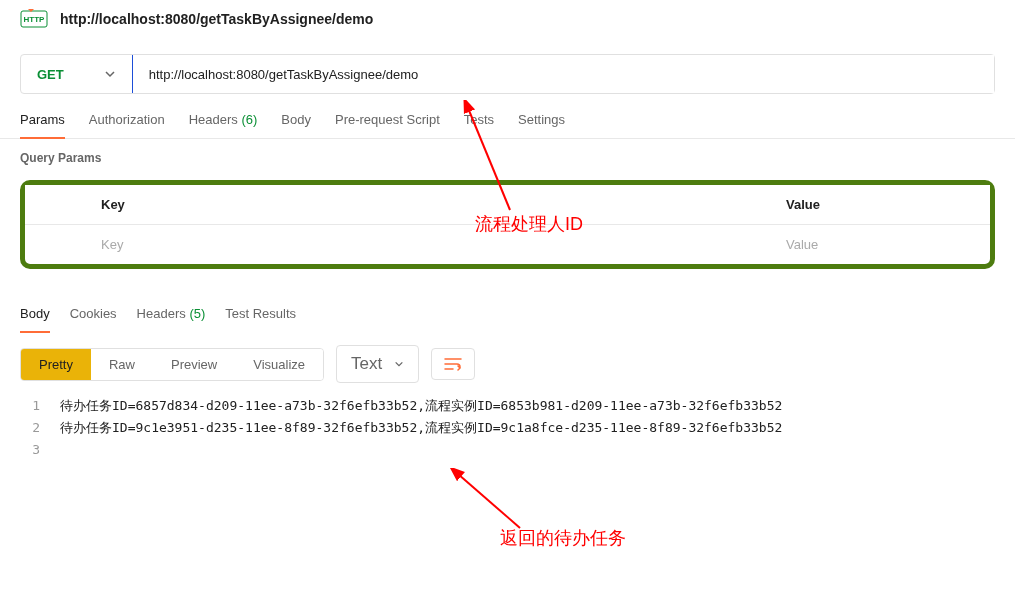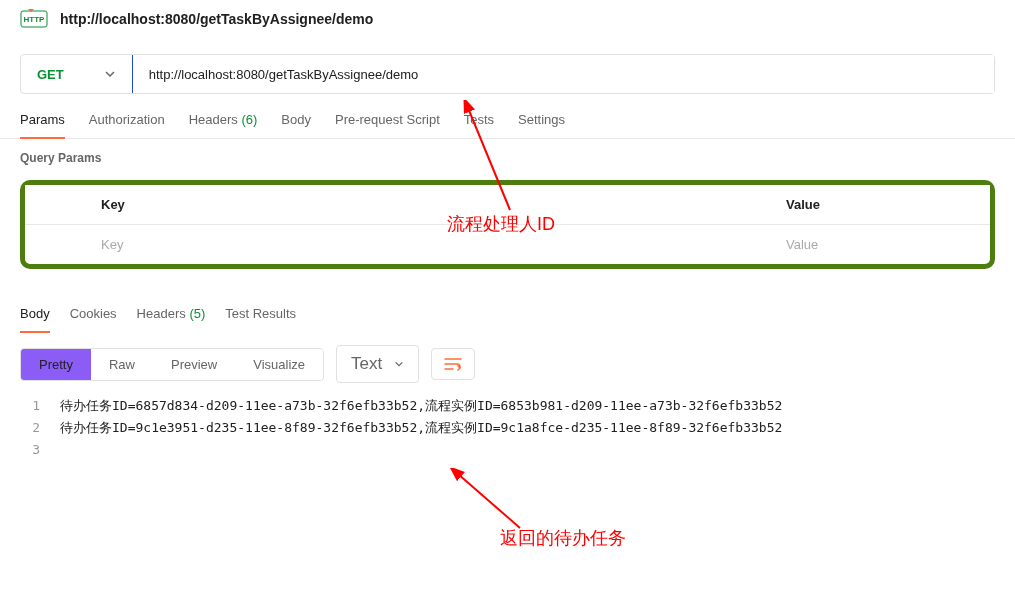--- a/index.html
+++ b/index.html
@@ -32,21 +32,21 @@
     .th-key, .th-value { font-weight: 600; color: #212121; }
     .td-key, .td-value { color: #aaa; }
     
     .response-tabs { display: flex; gap: 20px; padding: 30px 20px 0 20px; }
     .rtab { padding-bottom: 10px; cursor: pointer; color: #666; font-size: 13px; }
     .rtab.active { color: #212121; font-weight: 500; border-bottom: 2px solid #ff6c37; }
     
     .response-toolbar { display: flex; align-items: center; gap: 0; padding: 12px 20px; }
     .toolbar-group { display: flex; border: 1px solid #e0e0e0; border-radius: 4px; overflow: hidden; }
     .tool-btn { padding: 8px 18px; font-size: 13px; color: #666; cursor: pointer; background: #fff; border: none; }
-    .tool-btn.active { background: #8b5cf6; color: #212121; }
+    .tool-btn.active { background: #eab308; color: #212121; }
     .format-select { display: flex; align-items: center; gap: 12px; padding: 8px 14px; border: 1px solid #e0e0e0; border-radius: 4px; margin-left: 12px; cursor: pointer; color: #666; font-size: 17px; }
     .wrap-btn { padding: 8px 12px; border: 1px solid #e0e0e0; border-radius: 4px; margin-left: 12px; cursor: pointer; display: flex; align-items: center; }
     
     .response-body { padding: 0 20px 20px 20px; font-family: Menlo, Monaco, Consolas, monospace; font-size: 13px; }
     .code-line { display: flex; gap: 20px; line-height: 22px; }
     .line-num { width: 20px; text-align: right; color: #999; user-select: none; }
     .line-content { color: #212121; white-space: pre; }
     
     .annotation { position: absolute; color: #ff0000; font-size: 18px; font-weight: 400; pointer-events: none; }
     .arrow-svg { position: absolute; pointer-events: none; }
@@ -151,21 +151,21 @@
   </div>
 
   <svg class="arrow-svg" style="left:460px; top:100px;" width="80" height="115">
     <defs>
         <marker id="ah1" markerWidth="10" markerHeight="10" refX="2" refY="5" orient="auto">
           <path d="M0,2 L0,8 L8,5 Z" fill="#ff0000"></path>
         </marker>
       </defs>
     <line x1="50" y1="110" x2="8" y2="8" stroke="#ff0000" stroke-width="2" marker-end="url(#ah1)"></line>
   </svg>
-  <div class="annotation" style="left:447px; top:212px;text-align:right;">流程处理人ID</div>
+  <div class="annotation" style="left:475px; top:212px;text-align:right;">流程处理人ID</div>
 
   <svg class="arrow-svg" style="left:450px; top:468px;" width="90" height="65">
     <defs>
         <marker id="ah2" markerWidth="10" markerHeight="10" refX="2" refY="5" orient="auto">
           <path d="M0,2 L0,8 L8,5 Z" fill="#ff0000"></path>
         </marker>
       </defs>
     <line x1="70" y1="60" x2="8" y2="6" stroke="#ff0000" stroke-width="2" marker-end="url(#ah2)"></line>
   </svg>
   <div class="annotation" style="left:500px; top:526px;">返回的待办任务</div>

